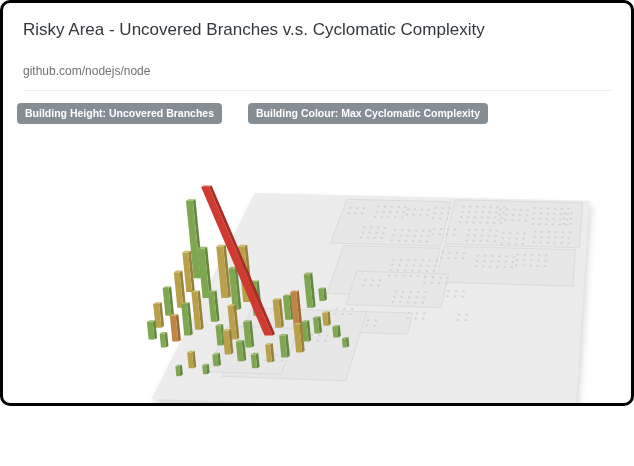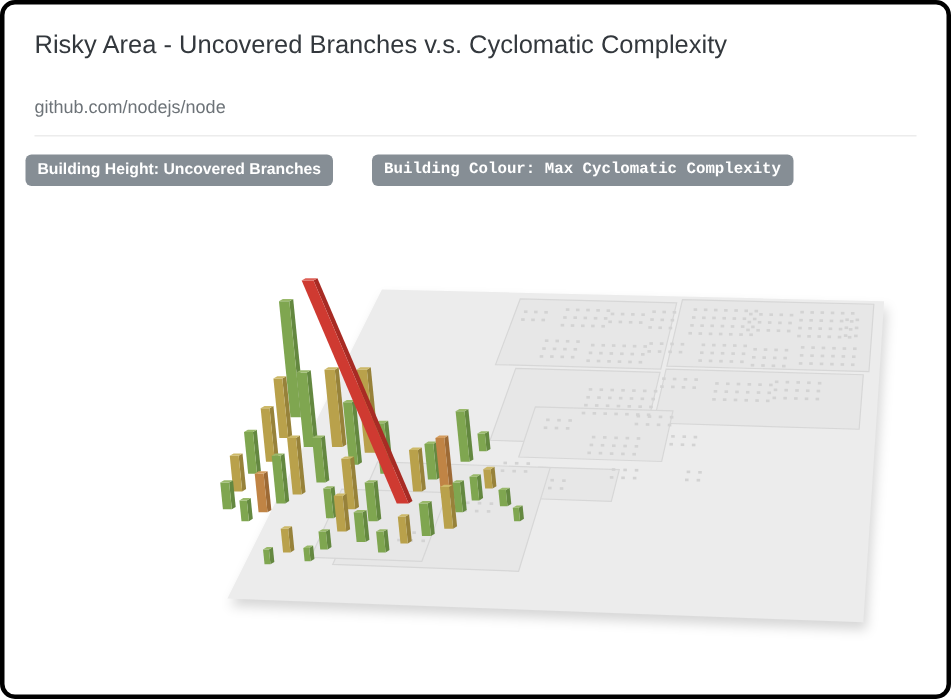--- a/index.html
+++ b/index.html
@@ -1,16 +1,16 @@
 <!DOCTYPE html>
 <html><head>
 <meta charset="utf-8">
 <style>
   html,body{margin:0;padding:0;background:#fff;font-family:"Liberation Sans","DejaVu Sans",sans-serif;}
-  .frame{width:634px;height:466px;box-sizing:border-box;border:3px solid #000;border-radius:10px;overflow:hidden;background:#fff;}
+  .frame{width:634px;height:406px;box-sizing:border-box;border:3px solid #000;border-radius:10px;overflow:hidden;background:#fff;}
   .card-header{padding:16px 20px 0 20px;}
   .page-title{font-size:17px;font-weight:500;color:#33383d;line-height:1.25;}
   .page-subtitle{font-size:12px;color:#6d7378;margin-top:24px;}
   .header-divider{border:none;border-top:1px solid #ececec;margin:12px 0 0 0;}
   .legend-row{display:flex;gap:26px;padding:12px 14px 0 14px;}
   .badge{color:#fff;font-size:10.5px;font-weight:700;padding:4px 8px;border-radius:4px;line-height:1.2;}
   .chart-area{position:relative;width:100%;height:332px;margin-top:2px;}
   svg{display:block;}
   .ground{filter:drop-shadow(2px 5px 4px rgba(0,0,0,0.16));}
 </style>
@@ -19,21 +19,21 @@
 
 <div class="frame">
   <div class="card-header">
     <div class="page-title">Risky Area - Uncovered Branches v.s. Cyclomatic Complexity</div>
     <div class="page-subtitle">github.com/nodejs/node</div>
     <hr class="header-divider">
   </div>
 
   <div class="legend-row">
     <span class="badge" style="background: rgb(134, 142, 149);">Building Height: Uncovered Branches</span>
-    <span class="badge" style="background: rgb(134, 142, 149); font-family: Liberation Mono, monospace;">Building Colour: Max Cyclomatic Complexity</span>
+    <span class="badge" style="background: rgb(134, 142, 149);">Building Colour: Max Cyclomatic Complexity</span>
   </div>
 
   <div class="chart-area">
     <svg id="city-svg" viewBox="0 130 634 332" width="628" height="332" preserveAspectRatio="xMidYMid meet">
         <polygon points="254.0,196.0 592.0,204.0 578.0,420.0 150.0,404.0" fill="#ececec" class="ground"></polygon>
         <g>
           <polygon points="347.1,202.4 452.4,205.0 441.7,249.6 330.5,246.6" fill="#e7e7e7" stroke="#d7d7d7" stroke-width="0.8"></polygon>
           <polygon points="456.3,202.9 585.1,206.0 581.8,251.3 445.8,247.6" fill="#e7e7e7" stroke="#d7d7d7" stroke-width="0.8"></polygon>
           <polygon points="445.3,249.7 578.0,253.4 575.2,290.1 436.8,285.9" fill="#e7e7e7" stroke="#d7d7d7" stroke-width="0.8"></polygon>
           <polygon points="344.1,249.1 441.2,251.8 429.5,300.7 326.8,297.5" fill="#e7e7e7" stroke="#d7d7d7" stroke-width="0.8"></polygon>

